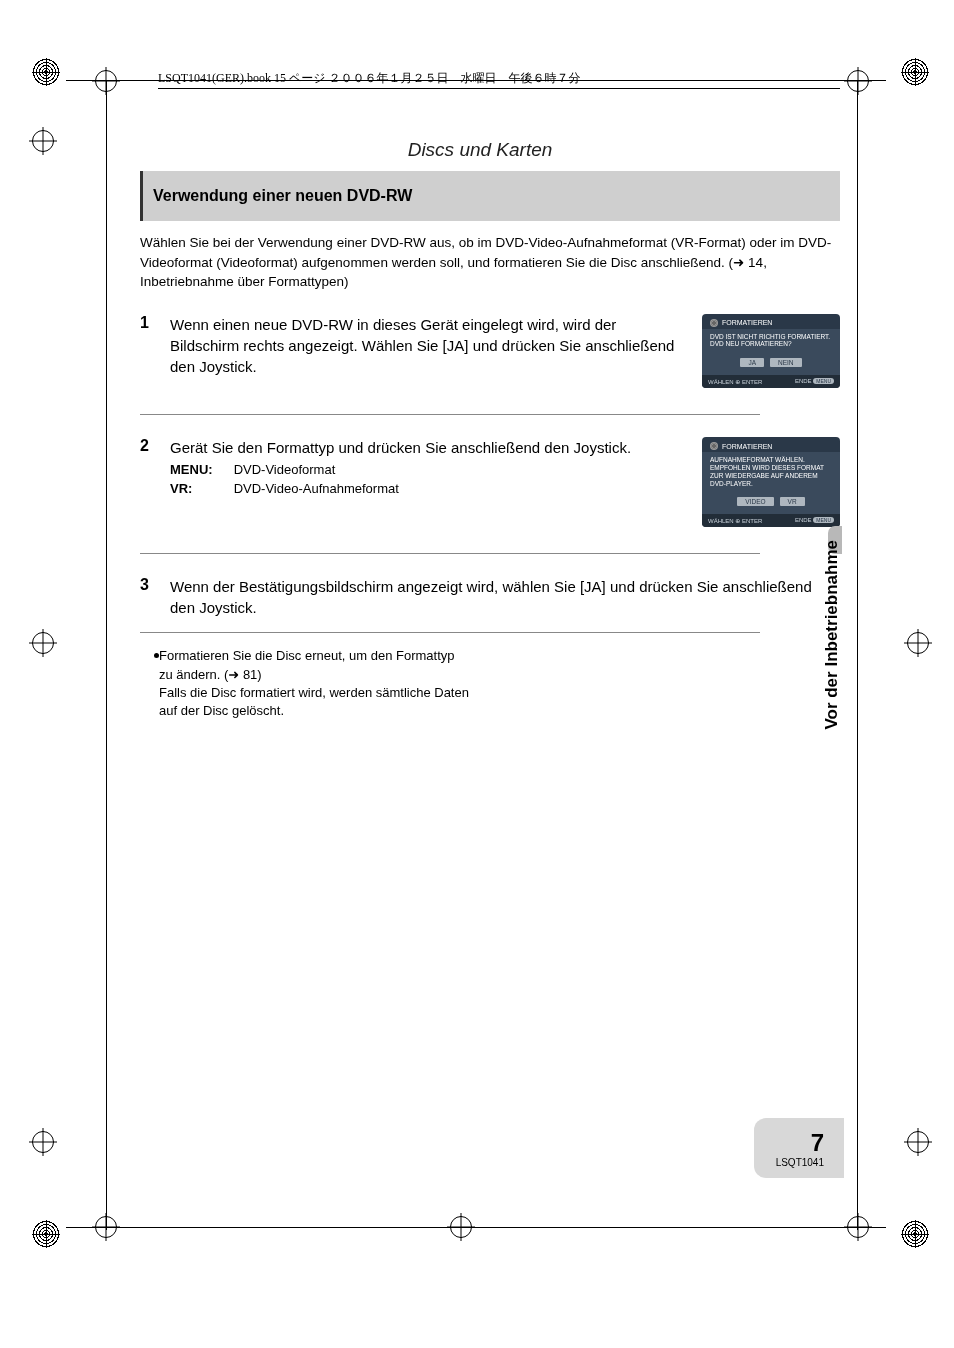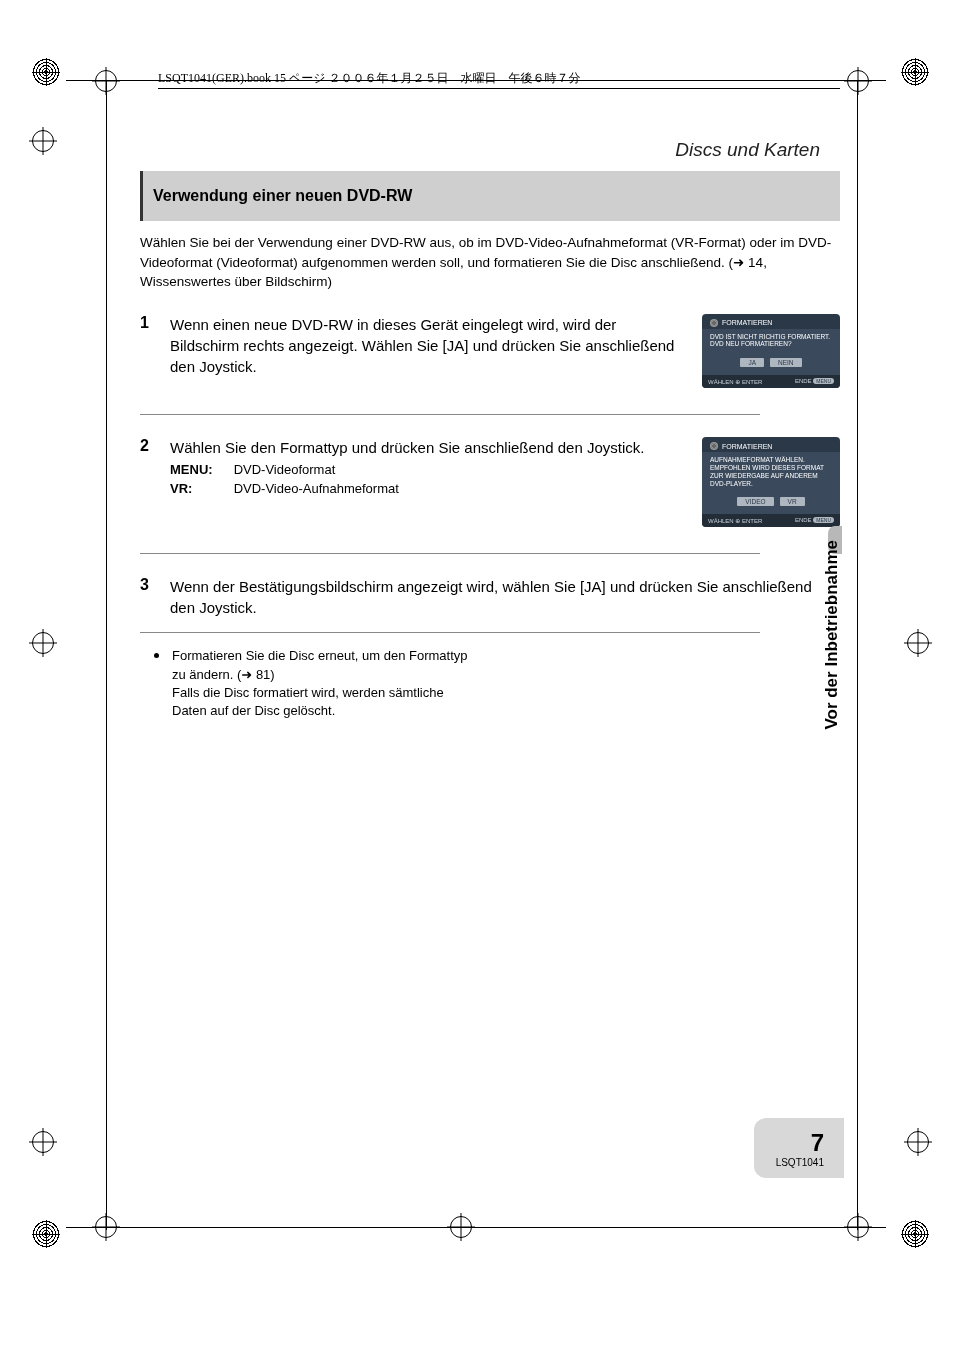--- a/index.html
+++ b/index.html
@@ -25,21 +25,21 @@
   }
   .header-line {
     border-bottom: 1px solid #000;
     font-size: 12px;
     font-family: "MS Mincho", serif;
     padding-bottom: 1px;
     margin-left: 18px;
     margin-bottom: 6px;
   }
   .section-label {
-    text-align: right;
+    text-align: center;
     font-style: italic;
     font-size: 19px;
     font-family: Arial, sans-serif;
     color: #222;
     margin-top: 50px;
     margin-bottom: 10px;
     padding-right: 20px;
   }
   .black-bar {
     background: #cfcfcf;
@@ -138,21 +138,21 @@
   }
   .step-row { display:flex; gap:18px; align-items:flex-start; margin-top:22px;}
   .step-row .left { flex:1; display:flex; gap:14px;}
   .notes {
     font-size: 13px;
     line-height: 1.4;
     margin-top: 14px;
     padding-left: 14px;
     width: 330px;
   }
-  .notes .bullet { display:flex; gap:13px;}
+  .notes .bullet { display:flex; gap:0;}
   .notes .dot{width:5px;height:5px;border-radius:50%;background:#000;margin-top:6px;flex-shrink:0;}
   .side-tab {
     position: absolute;
     right: 112px;
     top: 540px;
     writing-mode: vertical-rl;
     transform: rotate(180deg);
     font-weight: bold;
     font-size: 17px;
   }
@@ -232,21 +232,21 @@
   <div class="content-area">
 
     <div class="header-line">LSQT1041(GER).book  15 ページ  ２００６年１月２５日　水曜日　午後６時７分</div>
 
     <div class="section-label">Discs und Karten</div>
 
     <div class="black-bar">
       <h2>Verwendung einer neuen DVD-RW</h2>
     </div>
 
-    <p class="intro">Wählen Sie bei der Verwendung einer DVD-RW aus, ob im DVD-Video-Aufnahmeformat (VR-Format) oder im DVD-Videoformat (Videoformat) aufgenommen werden soll, und formatieren Sie die Disc anschließend. (➜ 14, Wissenswertes über Bildschirm)</p>
+    <p class="intro">Wählen Sie bei der Verwendung einer DVD-RW aus, ob im DVD-Video-Aufnahmeformat (VR-Format) oder im DVD-Videoformat (Videoformat) aufgenommen werden soll, und formatieren Sie die Disc anschließend. (➜ 14, Inbetriebnahme über Formattypen)</p>
 
     <div class="step-row">
       <div class="left">
         <div class="step-num">1</div>
         <div class="step-text">Wenn einen neue DVD-RW in dieses Gerät eingelegt wird, wird der Bildschirm rechts angezeigt. Wählen Sie [JA] und drücken Sie anschließend den Joystick.</div>
       </div>
       <div class="screen-sim">
         <div class="scr-title">
           <span class="disc-icon"></span>
           <span>FORMATIEREN</span>
@@ -262,21 +262,21 @@
         </div>
       </div>
     </div>
 
     <div class="divider"></div>
 
     <div class="step-row">
       <div class="left">
         <div class="step-num">2</div>
         <div>
-          <div class="step-text">Wählen Sie den Formattyp und drücken Sie anschließend den Joystick.</div>
+          <div class="step-text">Gerät Sie den Formattyp und drücken Sie anschließend den Joystick.</div>
           <div class="step-sub">
             <span class="lbl">MENU:</span>
             <span>DVD-Videoformat</span>
           </div>
           <div class="step-sub">
             <span class="lbl">VR:</span>
             <span>DVD-Video-Aufnahmeformat</span>
           </div>
         </div>
       </div>

